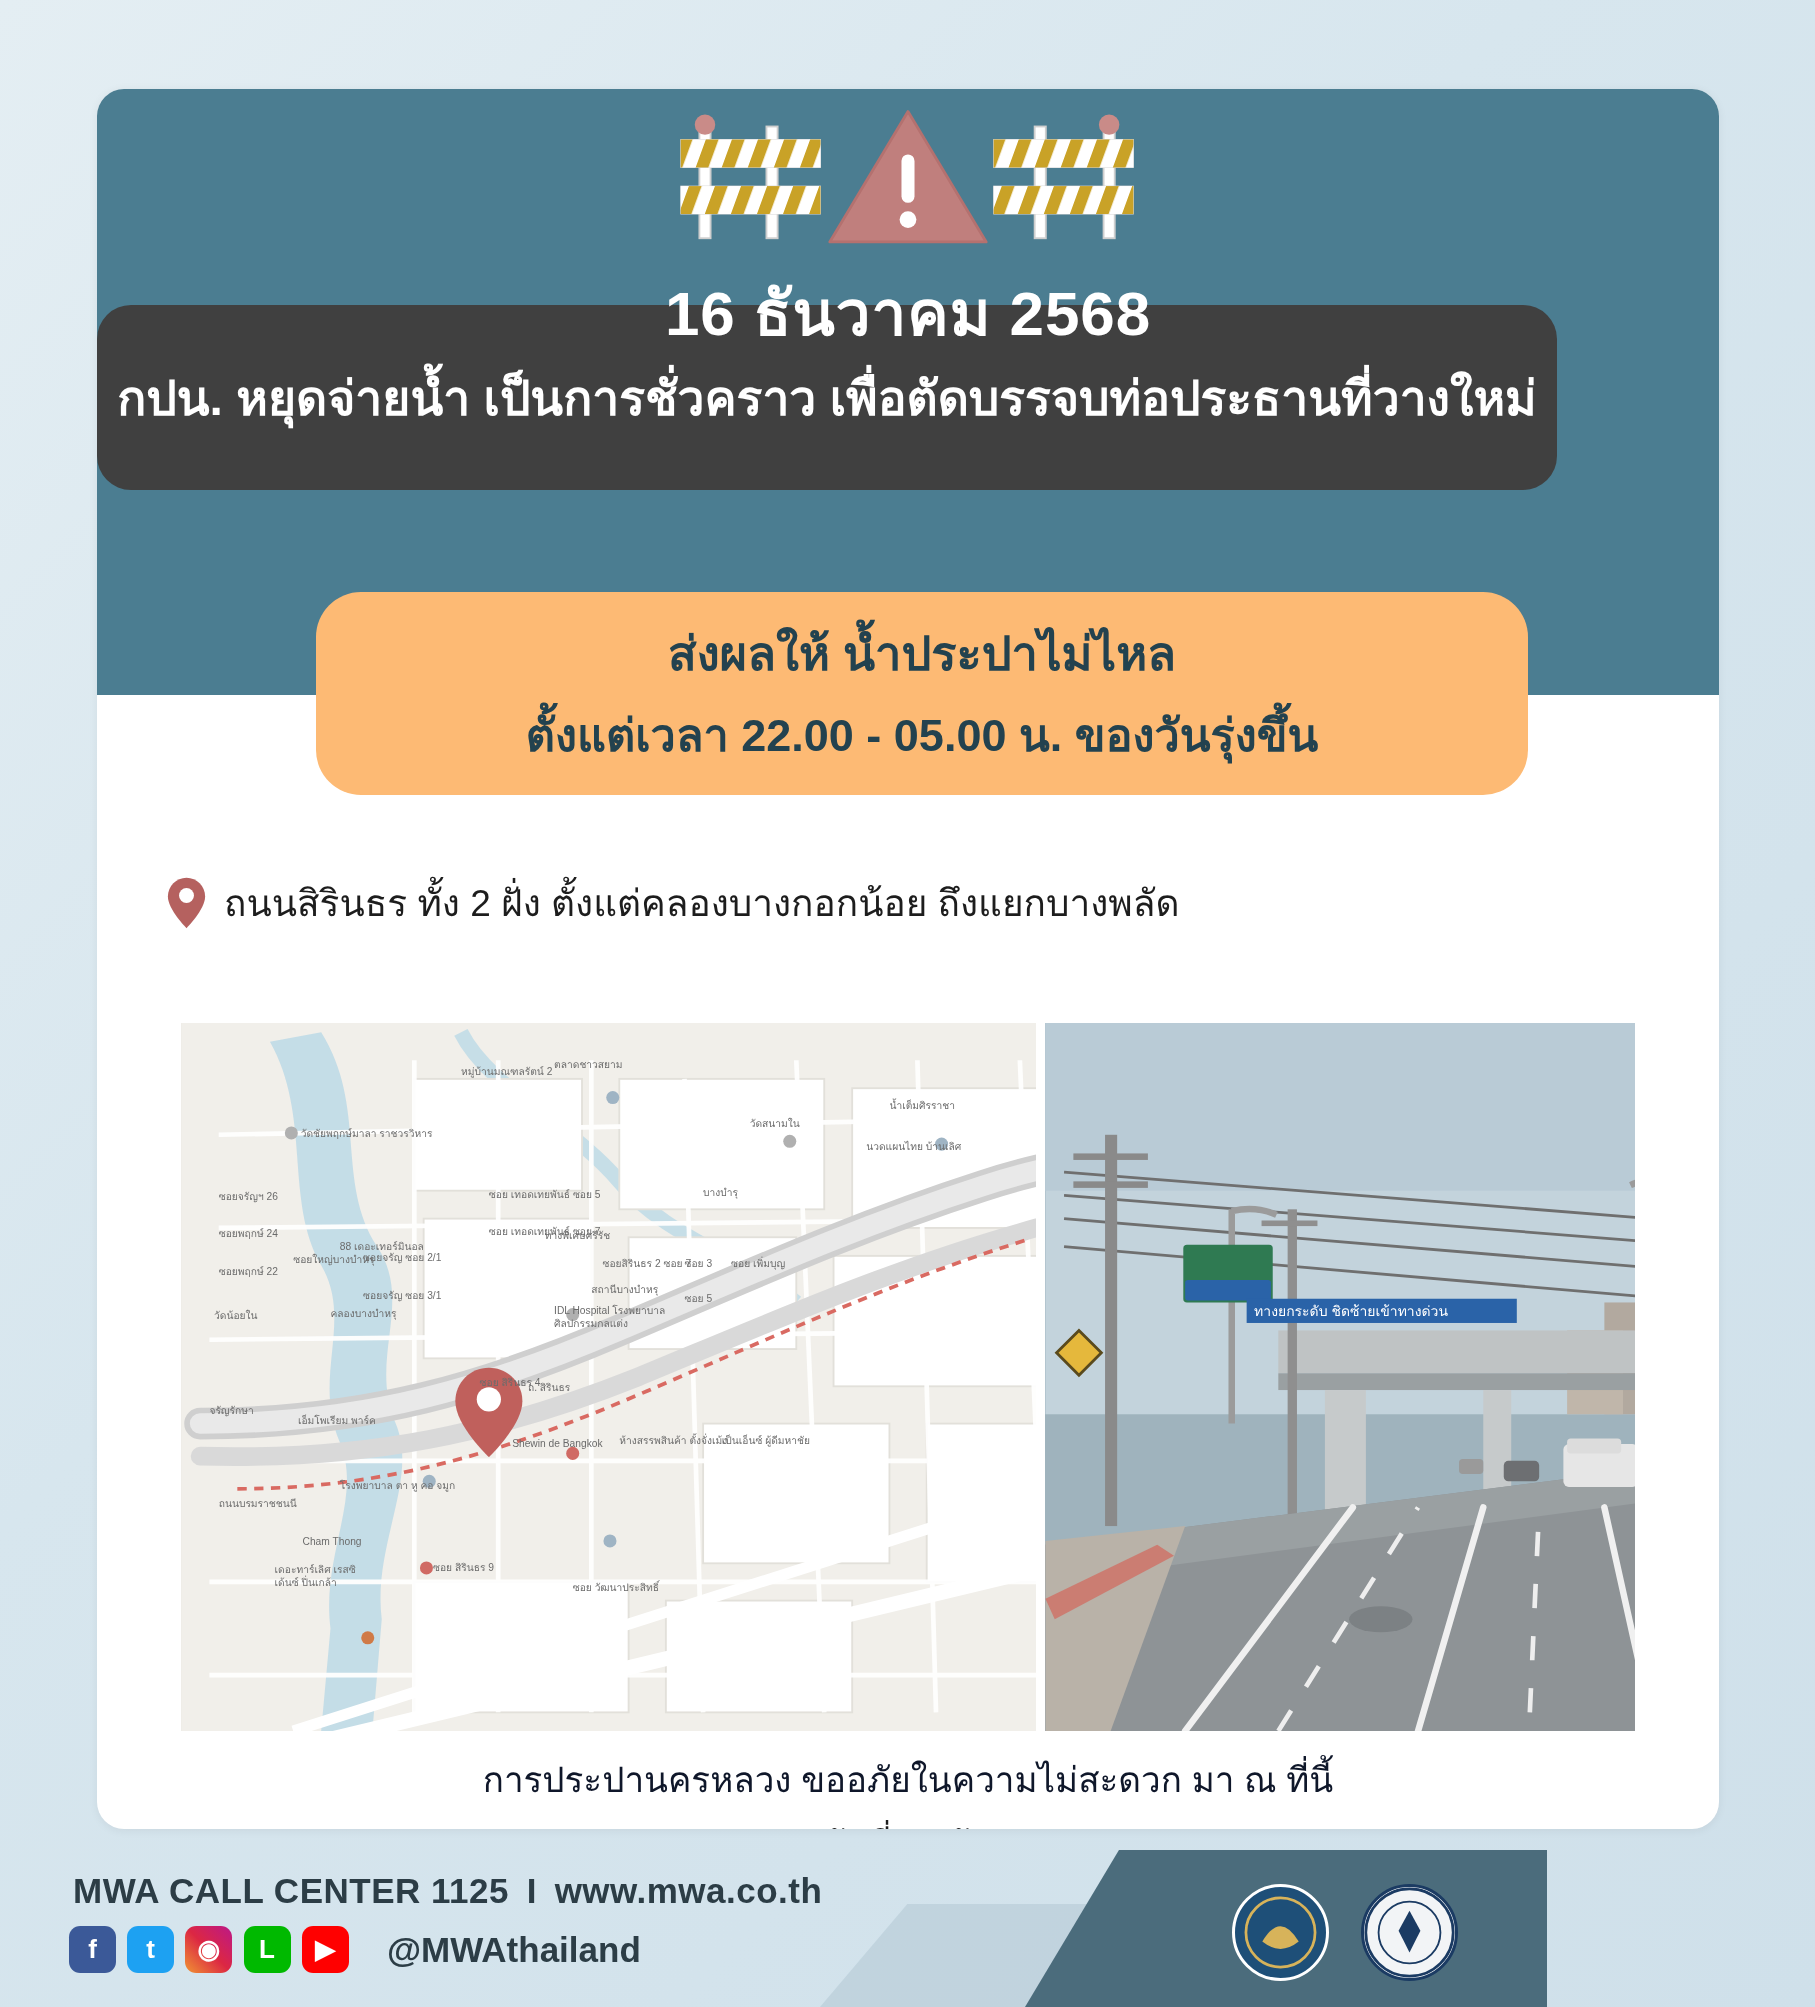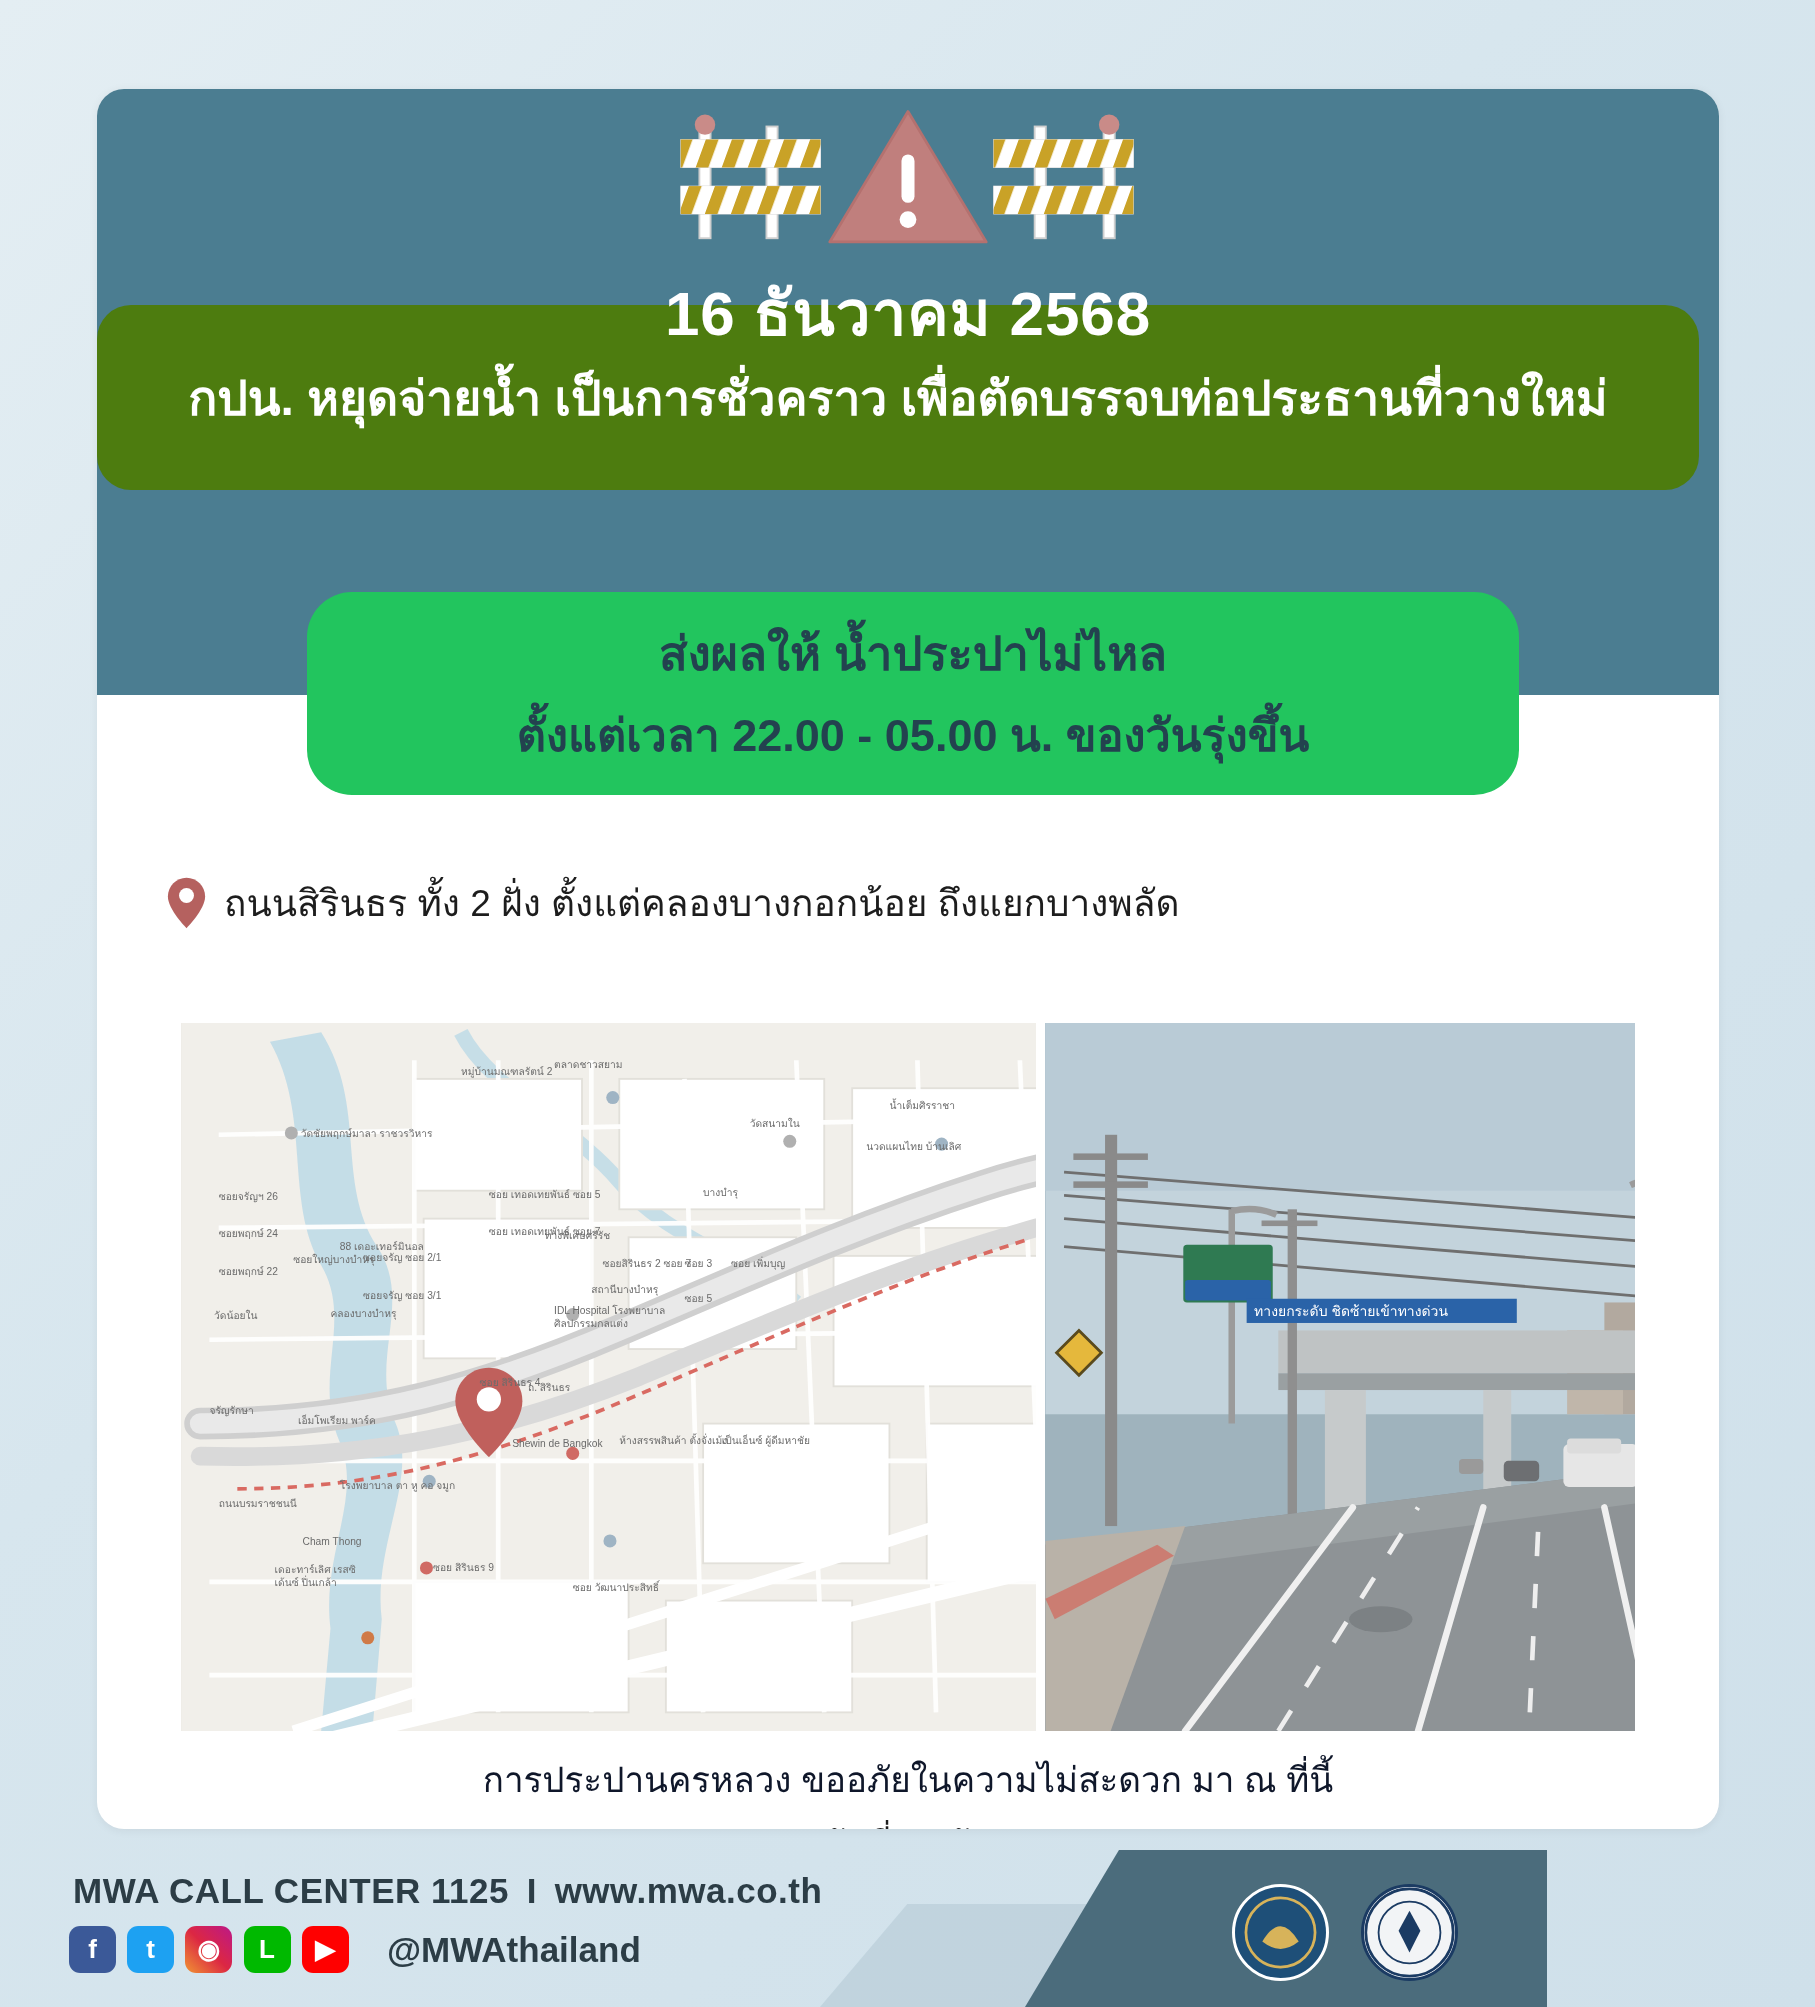--- a/index.html
+++ b/index.html
@@ -49,22 +49,22 @@
     font-size: 62px;
     font-weight: bold;
     letter-spacing: 0.9px;
     z-index: 6;
   }
 
   
   .headline-bar {
     position: absolute;
     left: 0px; top: 216px;
-    width: 1602px; height: 185px;
-    background: #4d7c0f;
+    width: 1460px; height: 185px;
+    background: #404040;
     border-radius: 34px;
     display: flex; align-items: center; justify-content: center;
     z-index: 4;
   }
   .headline-bar .txt {
     color: #ffffff;
     font-size: 48px;
     font-weight: bold;
     white-space: nowrap;
   }
@@ -75,23 +75,23 @@
     width: 100%; text-align: center;
     color: #ffffff;
     font-size: 43px;
     font-weight: bold;
     z-index: 6;
   }
 
   
   .info-box {
     position: absolute;
-    left: 210px; top: 503px;
+    left: 219px; top: 503px;
     width: 1212px; height: 203px;
-    background: #22c55e;
+    background: #fdba74;
     border-radius: 45px;
     display: flex; flex-direction: column;
     align-items: center; justify-content: center;
     z-index: 6;
   }
   .info-box .l1 {
     color: #23424f; font-size: 47px; font-weight: bold; margin-bottom: 7.5px;
   }
   .info-box .l2 {
     color: #23424f; font-size: 45px; font-weight: bold;

